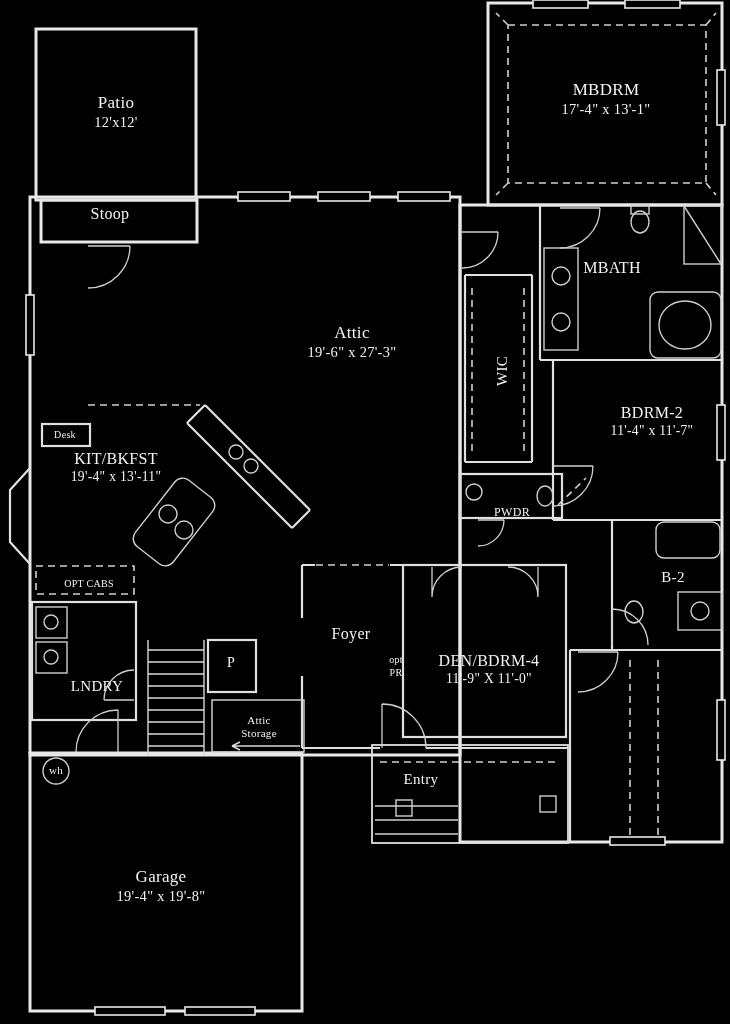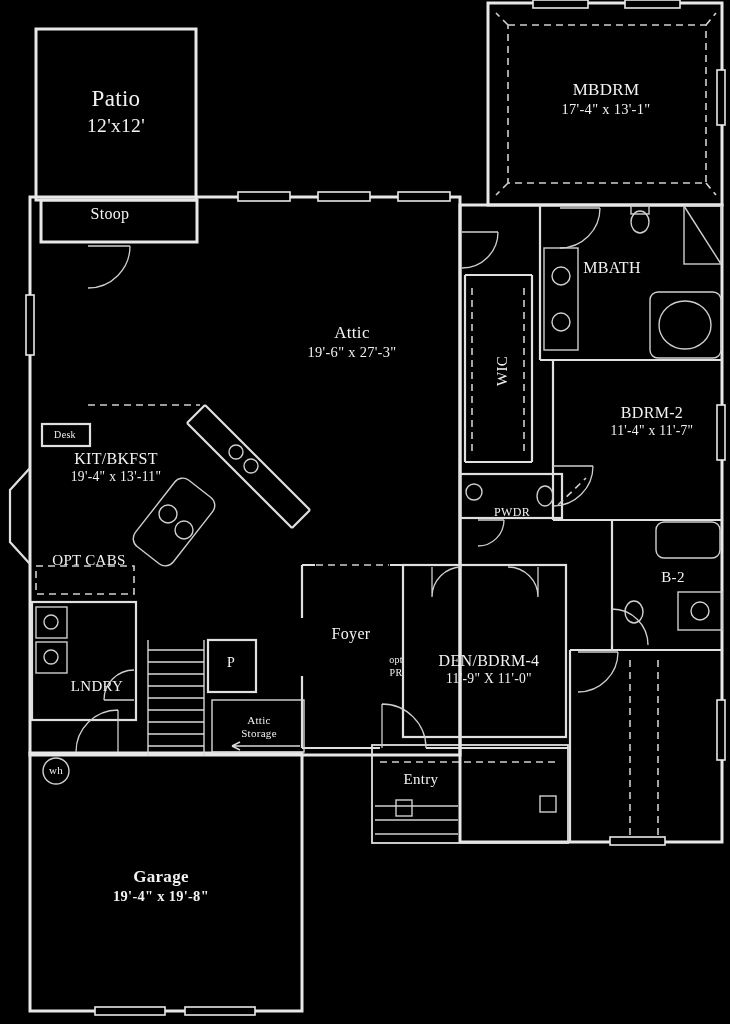--- a/index.html
+++ b/index.html
@@ -124,21 +124,21 @@
       <rect x="717" y="70" width="8" height="55"></rect>
       <rect x="717" y="405" width="8" height="55"></rect>
       <rect x="717" y="700" width="8" height="60"></rect>
       <rect x="610" y="837" width="55" height="8"></rect>
       <rect x="95" y="1007" width="70" height="8"></rect>
       <rect x="185" y="1007" width="70" height="8"></rect>
       <rect x="26" y="295" width="8" height="60"></rect>
     </g>
   </svg>
 
-  <div class="lbl" style="left:116px;top:112px;font-size:23px;">
+  <div class="lbl" style="left:116px;top:112px;font-size:17px;">
     <span class="nm">Patio</span>
     <span class="dm">12'x12'</span>
   </div>
 
   <div class="lbl" style="left:110px;top:214px;font-size:16px;">
       <span class="nm">Stoop</span>
     </div>
 
   <div class="lbl" style="left:606px;top:99px;font-size:17px;">
     <span class="nm">MBDRM</span>
@@ -174,21 +174,21 @@
   </div>
 
   <div class="lbl" style="left:512px;top:492px;font-size:12px;margin-top:20px;">
       <span class="nm">PWDR</span>
     </div>
 
   <div class="lbl" style="left:673px;top:577px;font-size:15px;">
       <span class="nm">B-2</span>
     </div>
 
-  <div class="lbl" style="left:89px;top:560px;font-size:15px;">
+  <div class="lbl" style="left:89px;top:584px;font-size:10px;">
       <span class="nm">OPT CABS</span>
     </div>
 
   <div class="lbl" style="left:351px;top:634px;font-size:16px;">
       <span class="nm">Foyer</span>
     </div>
 
   <div class="lbl" style="left:396px;top:666px;font-size:10px;">
     <span class="nm">opt</span>
     <span class="nm">PR</span>
@@ -210,21 +210,21 @@
   <div class="lbl" style="left:259px;top:727px;font-size:11px;line-height:1.15;">
     <span class="nm">Attic</span>
     <span class="nm">Storage</span>
   </div>
 
 
   <div class="lbl" style="left:421px;top:779px;font-size:15px;">
       <span class="nm">Entry</span>
     </div>
 
-  <div class="lbl" style="left:161px;top:886px;font-size:17px;font-weight:bold;">
+  <div class="lbl" style="left:161px;top:886px;font-size:17px;">
     <span class="nm">Garage</span>
     <span class="dm">19'-4" x 19'-8"</span>
   </div>
 
   <div class="lbl" style="left:56px;top:771px;font-size:11px;">
       <span class="nm">wh</span>
     </div>
 
 </div>
 

